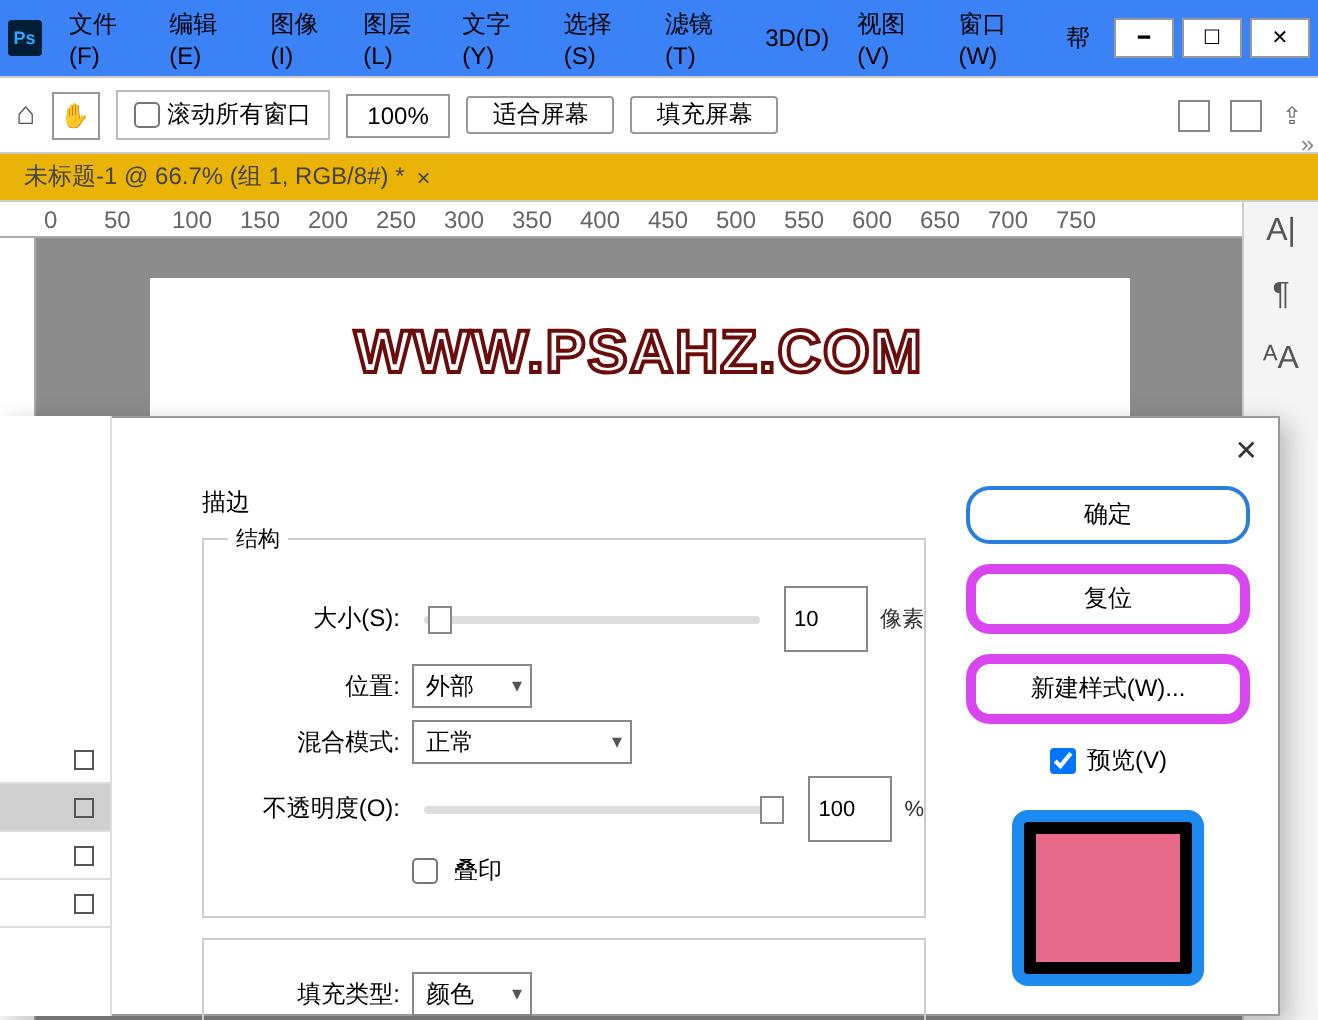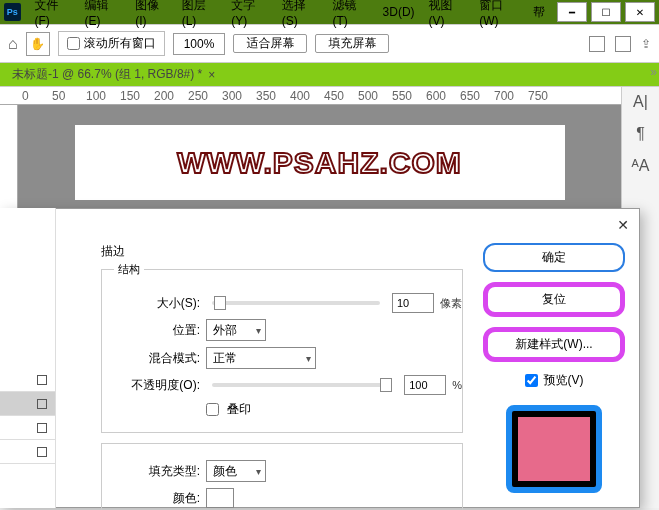--- a/index.html
+++ b/index.html
@@ -1,34 +1,34 @@
 <!DOCTYPE html>
 <html><head>
 <meta charset="utf-8">
 <style>
 * { box-sizing: border-box; margin: 0; padding: 0; font-family: "Microsoft YaHei", Arial, sans-serif; font-size: 12px; }
 body { background: #f0f0f0; width: 659px; height: 510px; overflow: hidden; position: relative; }
 
-.titlebar { height: 25px; background: #4d7c0f; border-bottom: 1px solid #ccc; display: flex; align-items: center; padding: 0 4px; gap: 2px; }
+.titlebar { height: 39px; background: #3b82f6; border-bottom: 1px solid #ccc; display: flex; align-items: center; padding: 0 4px; gap: 2px; }
 .ps-icon { width: 18px; height: 18px; background: #001e36; color: #31a8ff; font-weight: bold; font-size: 9px; display: flex; align-items: center; justify-content: center; border-radius: 2px; margin-right: 6px; }
 .menu-item { padding: 0 6px; cursor: pointer; }
 .win-controls { margin-left: auto; display: flex; gap: 0; }
 .win-btn { width: 30px; height: 20px; border: 1px solid #999; background: #fff; display: flex; align-items: center; justify-content: center; font-size: 10px; margin-left: 4px; }
 
 .options-bar { height: 38px; background: #fff; border-bottom: 1px solid #ccc; display: flex; align-items: center; padding: 0 8px; gap: 8px; }
 .home-icon { font-size: 16px; color: #555; }
 .hand-icon { width: 24px; height: 24px; border: 1px solid #999; display: flex; align-items: center; justify-content: center; }
 .checkbox-opt { display: flex; align-items: center; gap: 4px; border: 1px solid #bbb; padding: 3px 8px; }
 .zoom-box { border: 1px solid #999; padding: 3px 10px; background: #fff; }
 .opt-btn { border: 1px solid #999; padding: 0 12px; background: #fff; border-radius: 2px; }
 .opt-right { margin-left: auto; display: flex; align-items: center; gap: 10px; color: #666; }
 .opt-right svg, .opt-right .sq { width: 16px; height: 16px; }
 .sq { border: 1px solid #888; }
 
-.doc-tab-bar { height: 24px; background: #84cc16; border-bottom: 1px solid #ccc; display: flex; align-items: center; padding: 0 12px; gap: 6px; font-size: 11px; color: #444; }
+.doc-tab-bar { height: 24px; background: #eab308; border-bottom: 1px solid #ccc; display: flex; align-items: center; padding: 0 12px; gap: 6px; font-size: 11px; color: #444; }
 
 .workspace { position: relative; display: flex; height: calc(510px - 27px - 38px - 24px); }
 
 .canvas-area { flex: 1; position: relative; background: #fff; }
 .ruler-h { height: 18px; background: #fff; border-bottom: 1px solid #aaa; position: relative; font-size: 9px; color: #666; overflow: hidden; }
 .ruler-h span { position: absolute; top: 2px; }
 .ruler-v { width: 18px; background: #fff; border-right: 1px solid #aaa; position: absolute; left: 0; top: 18px; bottom: 0; }
 .canvas-holder { position: absolute; left: 18px; top: 18px; right: 0; bottom: 0; background: #8c8c8c; display: flex; align-items: flex-start; justify-content: center; padding-top: 20px; }
 .canvas { width: 490px; height: 75px; background: #fff; display: flex; align-items: center; justify-content: center; }
 .watermark { font-family: Arial Black, Arial; font-size: 30px; font-weight: 900; color: #fff; -webkit-text-stroke: 2px #6b0c0c; letter-spacing: 1px; }
@@ -42,21 +42,21 @@
 .dialog-body { display: flex; padding: 34px 14px 14px 100px; gap: 20px; height: 100%; }
 
 .left-col { flex: 1; }
 .section-title { font-size: 12px; margin-bottom: 2px; }
 .fieldset { border: 1px solid #ccc; padding: 10px 0 14px 12px; margin-bottom: 10px; position: relative; }
 .fieldset legend { padding: 0 4px; background: #fff; font-size: 11px; }
 .row { display: flex; align-items: center; margin: 6px 0; gap: 6px; }
 .row label { width: 86px; text-align: right; font-size: 12px; }
 .slider { flex: 1; height: 4px; background: #ddd; position: relative; border-radius: 2px; margin: 0 6px; }
 .slider .thumb { position: absolute; top: -5px; width: 12px; height: 14px; background: #fff; border: 1px solid #888; }
-.numbox { width: 42px; height: 20px; border: 1px solid #888; background: #fff; text-align: left; padding: 0 4px; font-size: 11px; }
+.numbox { width: 42px; height: 33px; border: 1px solid #888; background: #fff; text-align: left; padding: 0 4px; font-size: 11px; }
 .unit { font-size: 11px; color: #333; }
 .select { height: 22px; border: 1px solid #888; background: #fff; padding: 0 18px 0 6px; position: relative; display: inline-flex; align-items: center; min-width: 60px; }
 .select::after { content: "▾"; position: absolute; right: 4px; font-size: 10px; color: #555; }
 .select.wide { min-width: 110px; }
 .chk-row { display: flex; gap: 8px; margin-left: 92px; }
 .color-swatch { width: 28px; height: 20px; border: 1px solid #888; background: #fff; }
 
 .right-col { width: 142px; display: flex; flex-direction: column; align-items: stretch; gap: 10px; }
 .dlg-btn { border: 5px solid #d946ef; border-radius: 12px; padding: 4px 0; background: #fff; text-align: center; cursor: pointer; font-size: 12px; }
 .dlg-btn.primary { border: 2px solid #2b7de1; }

